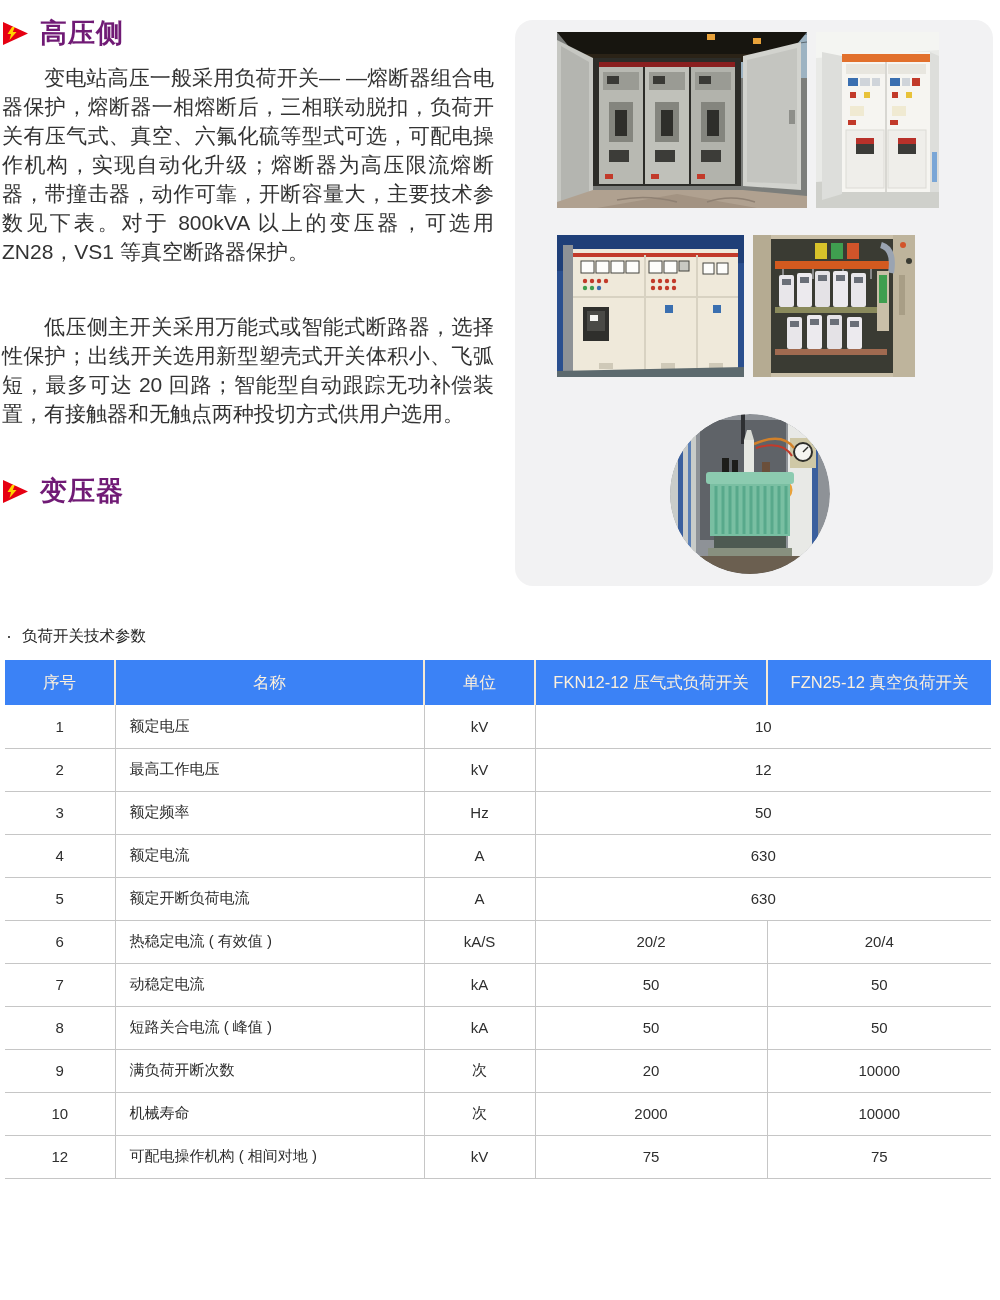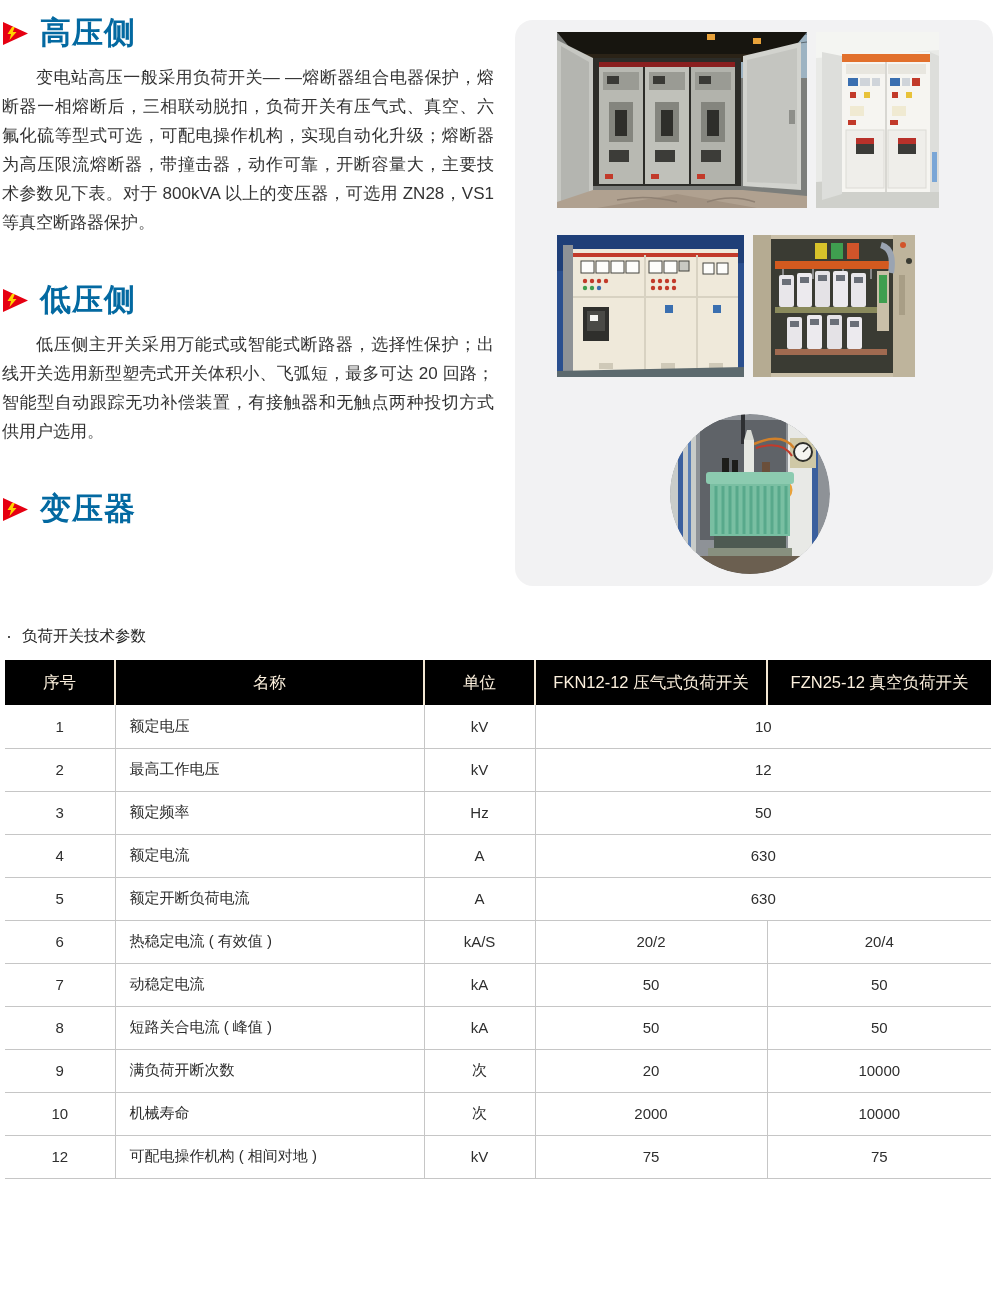--- a/index.html
+++ b/index.html
@@ -6,25 +6,25 @@
   html, body { margin: 0; padding: 0; background: #ffffff; }
   body { font-family: "Liberation Sans", "DejaVu Sans", sans-serif; color: #333; }
   .page { position: relative; width: 1000px; height: 1300px; background: #fff; overflow: hidden; }
 
   
   .top-area { position: relative; width: 1000px; height: 608px; }
   .left-col { position: absolute; left: 2px; top: 16px; width: 496px; }
 
   .section-heading { display: flex; align-items: center; gap: 11px; margin-top: 0; }
   .section-heading .marker-icon { flex: 0 0 auto; display: block; }
-  .section-title { color: #0369a1; font-size: 31px; font-weight: bold; letter-spacing: 1px; line-height: 34px; }
+  .section-title { color: #701a75; font-size: 27px; font-weight: bold; letter-spacing: 1px; line-height: 34px; }
 
   .para {
     margin: 13px 0 0 0; width: 492px;
-    font-size: 17px; line-height: 29px; color: #333;
+    font-size: 21px; line-height: 29px; color: #333;
     text-align: justify; text-indent: 2em;
   }
   .section + .section { margin-top: 46px; }
 
   .photo-panel {
     position: absolute; left: 515px; top: 20px; width: 478px; height: 566px;
     background: #f2f2f3; border-radius: 18px;
   }
   .photo { position: absolute; display: block; }
   .photo-a { left: 42px;  top: 12px;  }
@@ -39,21 +39,21 @@
     display: flex; align-items: center; gap: 10px;
     margin: 18px 0 0 6px; font-size: 15.5px; color: #222;
   }
   .tech-subtitle .dot { font-size: 18px; line-height: 15px; color: #333; }
 
   table.params {
     margin: 13px 0 0 5px; width: 986px;
     border-collapse: collapse; table-layout: fixed;
   }
   table.params thead th {
-    background: #000000; color: #fcf0dd; font-weight: normal;
+    background: #3b82f6; color: #fcf0dd; font-weight: normal;
     font-size: 16.5px; height: 45px; padding: 0;
     border-right: 2px solid #f5e9d4;
   }
   table.params thead th:last-child { border-right: none; }
   table.params tbody td {
     height: 43px; padding: 0; font-size: 15px; color: #2e2e2e;
     text-align: center; vertical-align: middle;
     border-bottom: 1px solid #c6c6c6; border-right: 1px solid #c6c6c6;
   }
   table.params tbody td:last-child { border-right: none; }
@@ -73,27 +73,20 @@
           <svg class="marker-icon" width="27" height="25" viewBox="0 0 27 25">
             <polygon points="1,1 26,12.5 1,24" fill="#e60012"></polygon>
             <polygon points="10,6 5.5,13 9,13 7.5,19 14.5,11 10.8,11 12.8,6" fill="#ffd200"></polygon>
           </svg>
           <span class="section-title">高压侧</span>
         </div>
         <p class="para">变电站高压一般采用负荷开关— —熔断器组合电器保护，熔断器一相熔断后，三相联动脱扣，负荷开关有压气式、真空、六氟化硫等型式可选，可配电操作机构，实现自动化升级；熔断器为高压限流熔断器，带撞击器，动作可靠，开断容量大，主要技术参数见下表。对于 800kVA 以上的变压器，可选用 ZN28，VS1 等真空断路器保护。</p>
       </div>
 
       <div class="section">
-        <div class="section-heading">
-          <svg class="marker-icon" width="27" height="25" viewBox="0 0 27 25">
-            <polygon points="1,1 26,12.5 1,24" fill="#e60012"></polygon>
-            <polygon points="10,6 5.5,13 9,13 7.5,19 14.5,11 10.8,11 12.8,6" fill="#ffd200"></polygon>
-          </svg>
-          <span class="section-title">低压侧</span>
-        </div>
         <p class="para">低压侧主开关采用万能式或智能式断路器，选择性保护；出线开关选用新型塑壳式开关体积小、飞弧短，最多可达 20 回路；智能型自动跟踪无功补偿装置，有接触器和无触点两种投切方式供用户选用。</p>
       </div>
 
       <div class="section">
         <div class="section-heading">
           <svg class="marker-icon" width="27" height="25" viewBox="0 0 27 25">
             <polygon points="1,1 26,12.5 1,24" fill="#e60012"></polygon>
             <polygon points="10,6 5.5,13 9,13 7.5,19 14.5,11 10.8,11 12.8,6" fill="#ffd200"></polygon>
           </svg>
           <span class="section-title">变压器</span>

